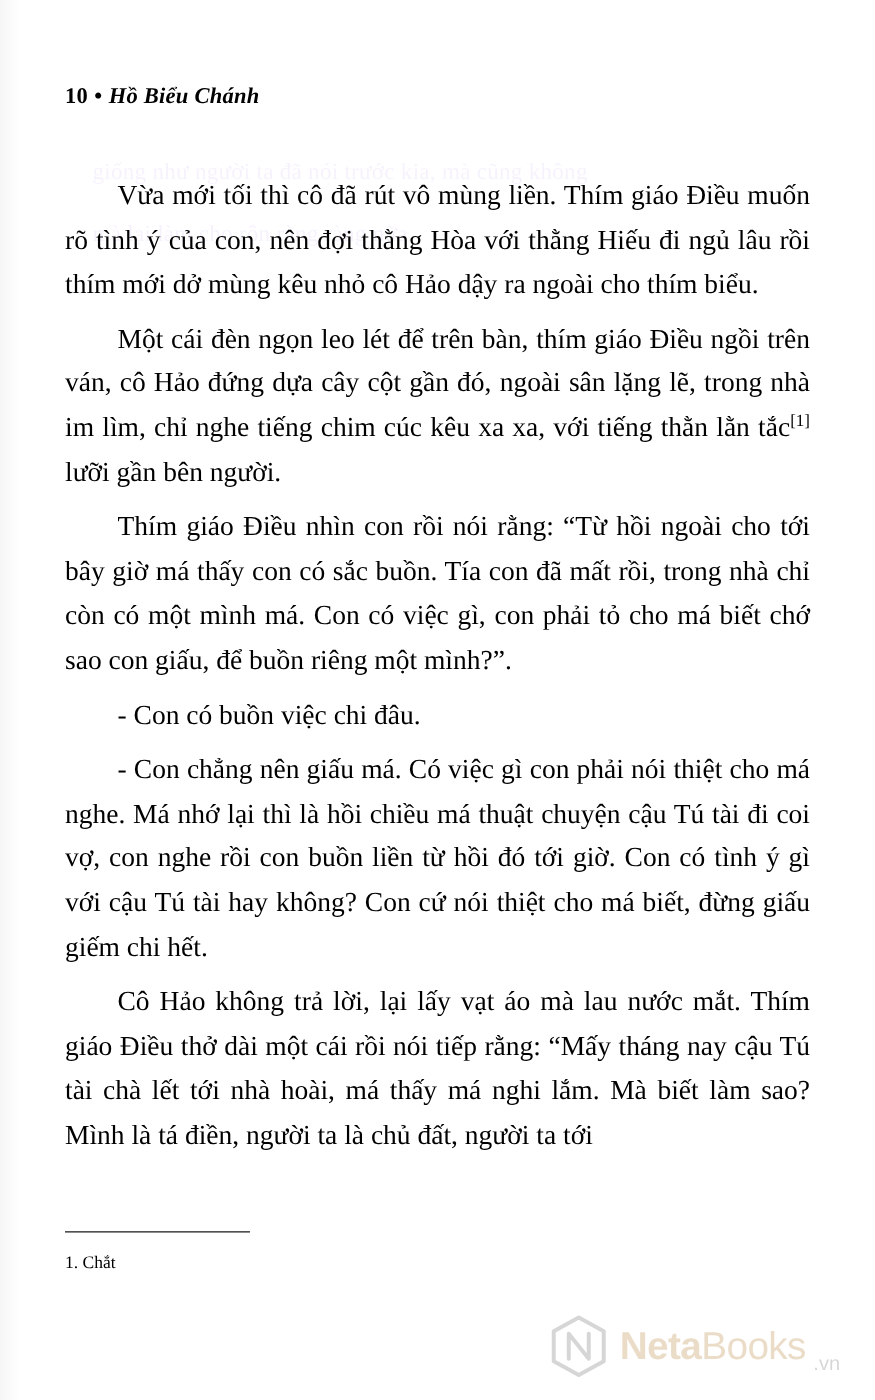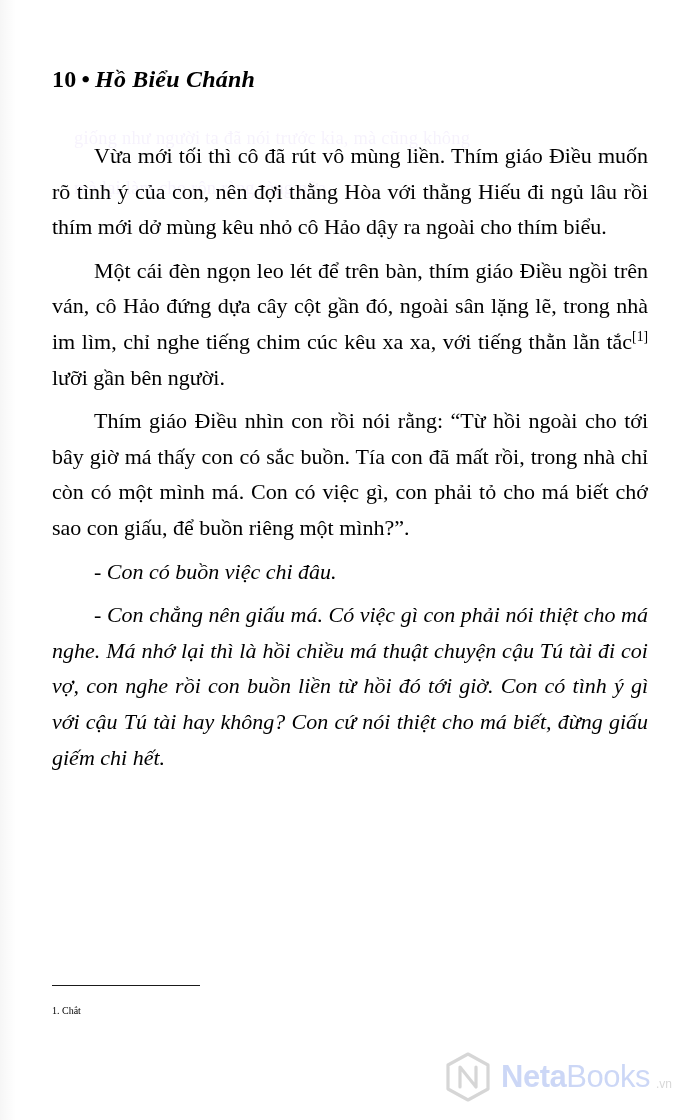--- a/index.html
+++ b/index.html
@@ -38,21 +38,21 @@
     letter-spacing: 0.2px;
     pointer-events: none;
     user-select: none;
   }
   .ghost-layer p { margin: 0 0 14px 0; text-indent: 34px; }
 
   .running-head {
     position: absolute;
     top: 66px;
     left: 52px;
-    font-size: 24px;
+    font-size: 18px;
     font-weight: bold;
     letter-spacing: 0.2px;
   }
   .running-head .folio { font-weight: bold; }
   .running-head .sep { margin: 0 5px; }
   .running-head .booktitle { font-style: italic; font-weight: bold; }
 
   .body-text {
     position: absolute;
     top: 138px;
@@ -62,69 +62,68 @@
     line-height: 35.6px;
     text-align: justify;
     text-justify: inter-word;
   }
   .body-text p {
     margin: 0 0 8px 0;
     text-indent: 42px;
   }
   .body-text p.dialogue {
     text-indent: 42px;
-    font-style: italic;
   }
   sup.footnote-ref {
     font-size: 0.62em;
     vertical-align: super;
     line-height: 0;
   }
 
   .footnote-rule {
     position: absolute;
     left: 52px;
     top: 985px;
     width: 148px;
     height: 1px;
     background: #1a1a1a;
   }
   .footnote {
     position: absolute;
     left: 52px;
     top: 1000px;
-    font-size: 10px;
+    font-size: 14px;
     line-height: 22px;
   }
 
   
   .watermark {
     position: absolute;
     right: 28px;
     bottom: 18px;
     display: flex;
     align-items: center;
     gap: 10px;
     opacity: 0.22;
   }
   .watermark svg { display: block; }
   .wm-text {
     font-family: "Liberation Sans", sans-serif;
     font-size: 31px;
     font-weight: bold;
-    color: #1d4ed8;
+    color: #a16207;
     letter-spacing: -0.5px;
   }
   .wm-text .dim { font-weight: normal; }
   .wm-suffix {
     font-family: "Liberation Sans", sans-serif;
-    font-size: 12px;
+    font-size: 16px;
     color: #4a4a4a;
     align-self: flex-end;
-    margin-bottom: 11px;
+    margin-bottom: 1px;
     margin-left: -4px;
   }
 
   
   .edge-shadow-left {
     position: absolute;
     left: 0; top: 0; bottom: 0; width: 16px;
     background: linear-gradient(to right, rgba(0,0,0,0.035), rgba(0,0,0,0));
     pointer-events: none;
   }
@@ -146,20 +145,21 @@
   </div>
 
   <div class="body-text">
     <p>Vừa mới tối thì cô đã rút vô mùng liền. Thím giáo Điều muốn rõ tình ý của con, nên đợi thằng Hòa với thằng Hiếu đi ngủ lâu rồi thím mới dở mùng kêu nhỏ cô Hảo dậy ra ngoài cho thím biểu.</p>
 
     <p><span>Một cái đèn ngọn leo lét để trên bàn, thím giáo Điều ngồi trên ván, cô Hảo đứng dựa cây cột gần đó, ngoài sân lặng lẽ, trong nhà im lìm, chỉ nghe tiếng chim cúc kêu xa xa, với tiếng thằn lằn tắc</span><sup class="footnote-ref">[1]</sup><span> lưỡi gần bên người.</span></p>
 
     <p>Thím giáo Điều nhìn con rồi nói rằng: “Từ hồi ngoài cho tới bây giờ má thấy con có sắc buồn. Tía con đã mất rồi, trong nhà chỉ còn có một mình má. Con có việc gì, con phải tỏ cho má biết chớ sao con giấu, để buồn riêng một mình?”.</p>
     <p class="dialogue">- Con có buồn việc chi đâu.</p>
     <p class="dialogue">- Con chẳng nên giấu má. Có việc gì con phải nói thiệt cho má nghe. Má nhớ lại thì là hồi chiều má thuật chuyện cậu Tú tài đi coi vợ, con nghe rồi con buồn liền từ hồi đó tới giờ. Con có tình ý gì với cậu Tú tài hay không? Con cứ nói thiệt cho má biết, đừng giấu giếm chi hết.</p>
+    <p>Cô Hảo không trả lời, lại lấy vạt áo mà lau nước mắt. Thím giáo Điều thở dài một cái rồi nói tiếp rằng: “Mấy tháng nay cậu Tú tài chà lết tới nhà hoài, má thấy má nghi lắm. Mà biết làm sao? Mình là tá điền, người ta là chủ đất, người ta tới</p>
   </div>
 
   <div class="footnote-rule"></div>
 
   <div class="footnote">
     <span>1.</span>
     <span>Chắt</span>
   </div>
 
   <div class="watermark">

